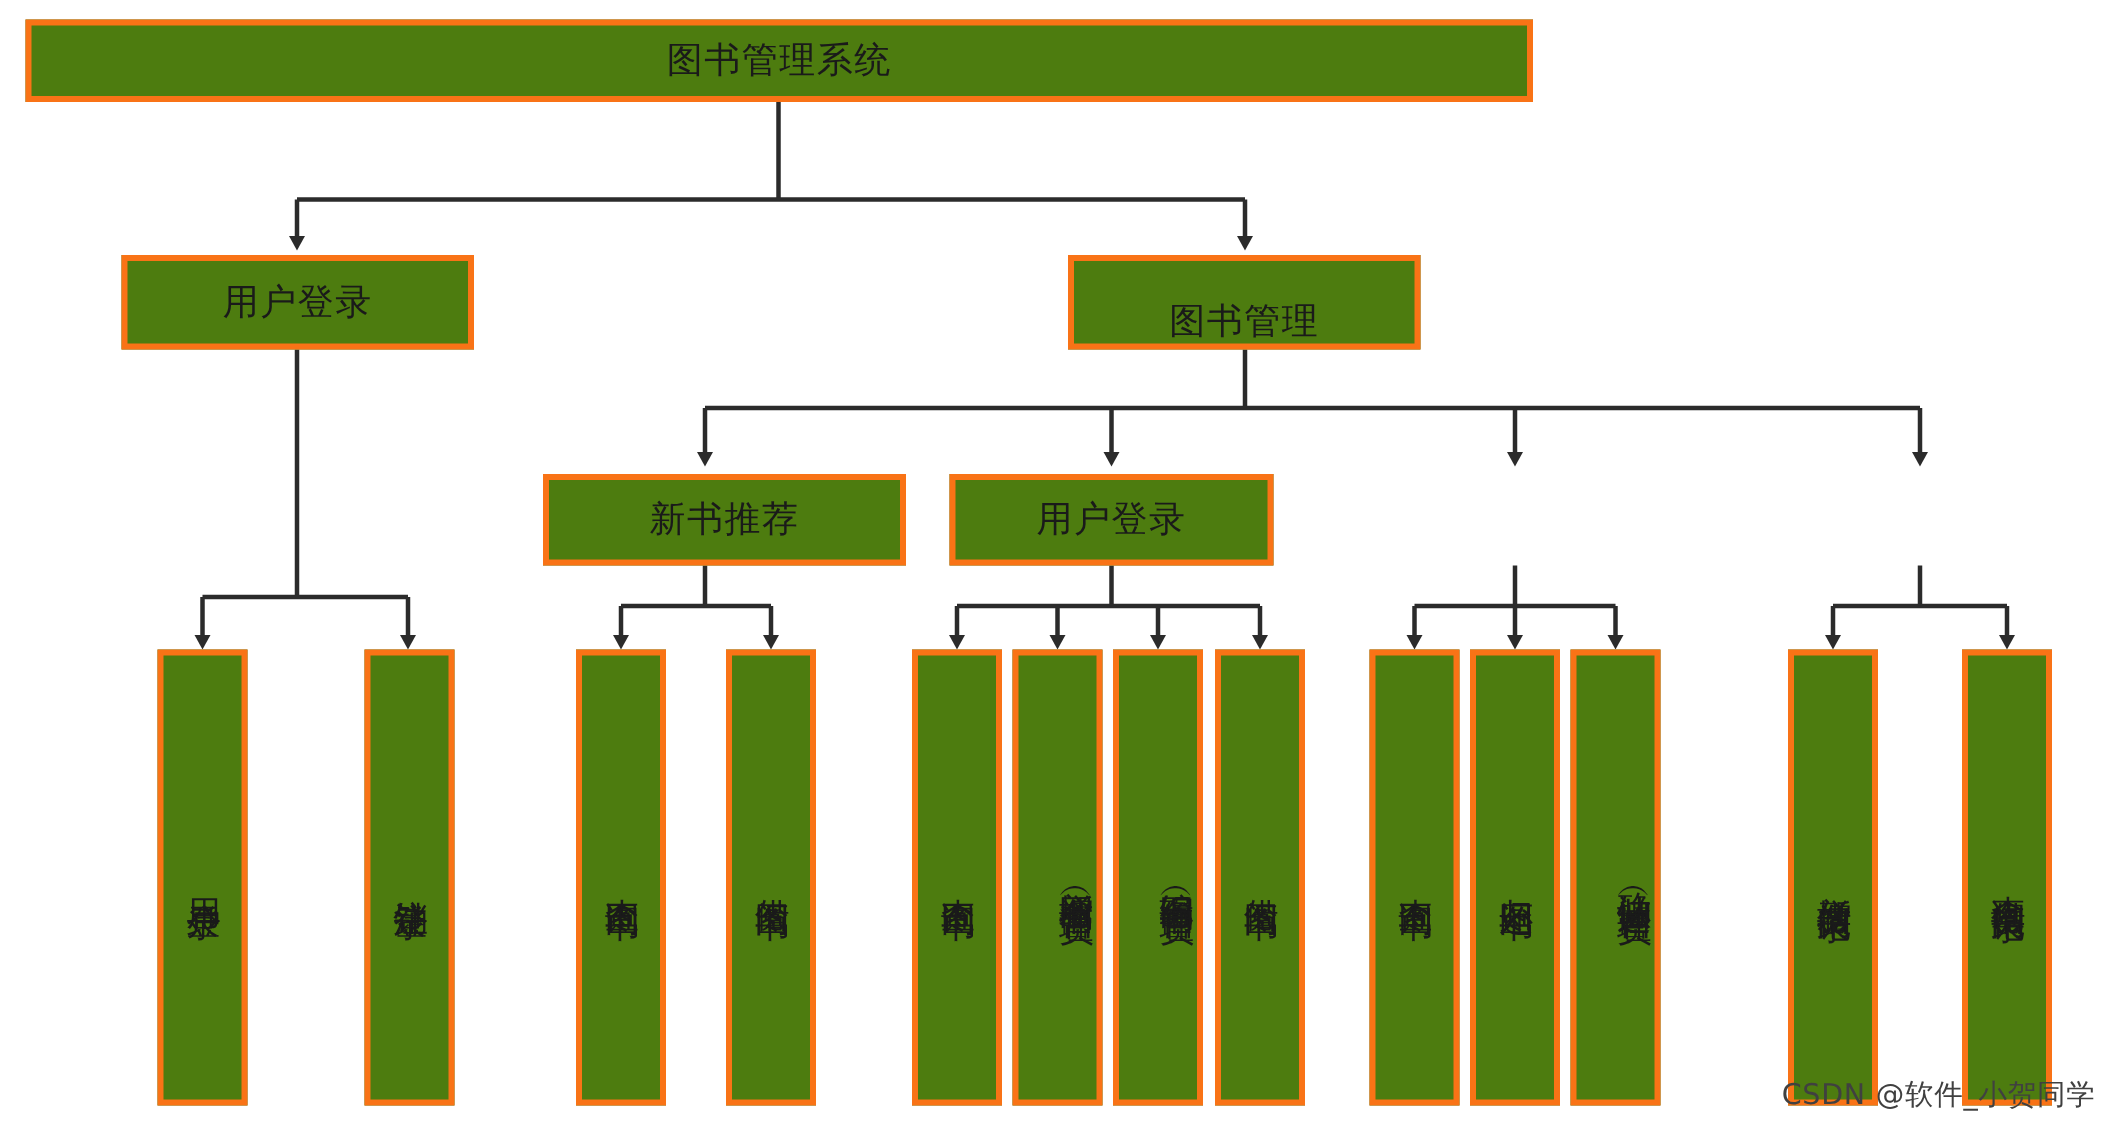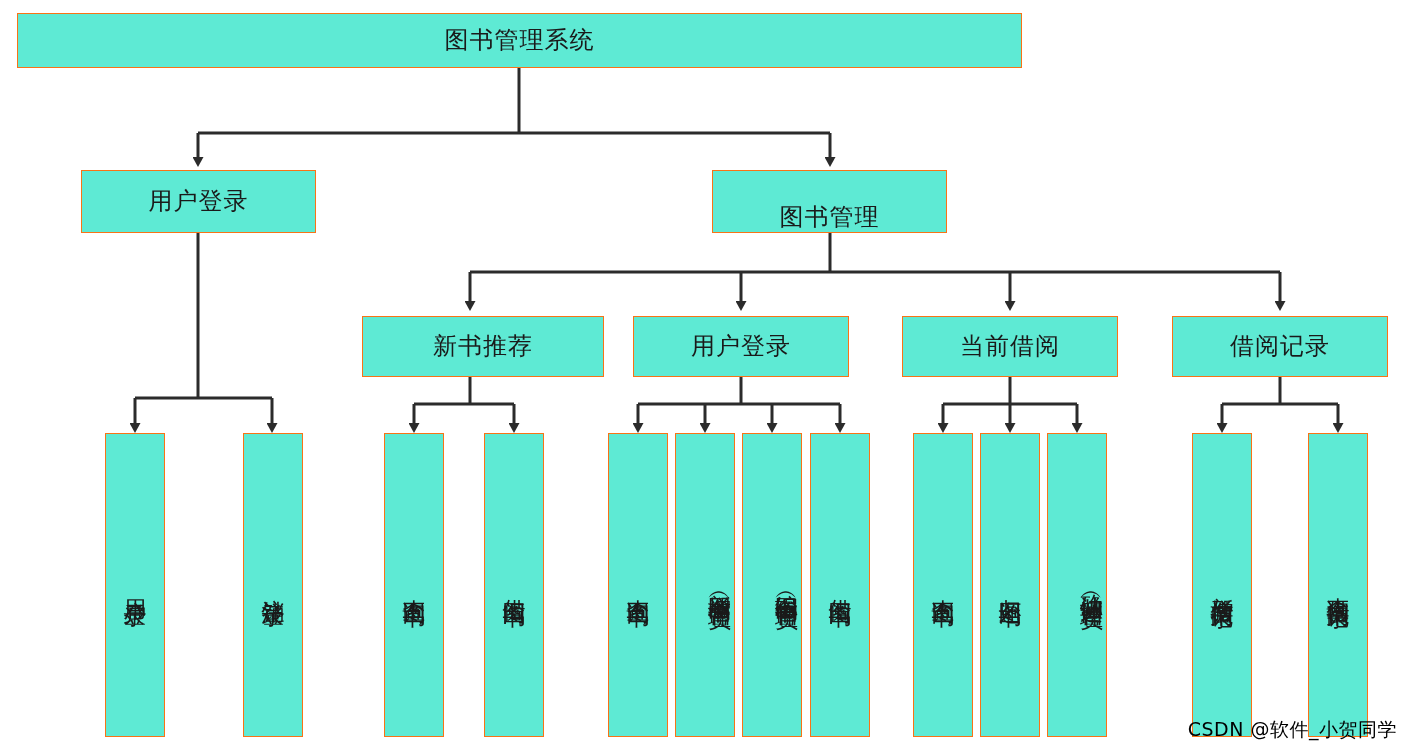--- a/index.html
+++ b/index.html
@@ -14,22 +14,22 @@
   #canvas {
     position: relative;
     width: 1405px;
     height: 747px;
     background: #ffffff;
     overflow: hidden;
   }
   .node {
     position: absolute;
     box-sizing: border-box;
-    border: 1px solid #f97316;
-    background: #5eead4;
+    border: 4px solid #f97316;
+    background: #4d7c0f;
     display: flex;
     align-items: center;
     justify-content: center;
     color: #1a1a1a;
   }
   .node.horiz {
     font-size: 24px;
     line-height: 1.2;
     letter-spacing: 1px;
   }
@@ -59,21 +59,21 @@
     top: 0;
     width: 1405px;
     height: 747px;
     pointer-events: none;
   }
   .watermark {
     position: absolute;
     right: 8px;
     bottom: 4px;
     font-size: 19px;
-    color: #000000;
+    color: #404040;
     letter-spacing: 0.5px;
     white-space: nowrap;
     font-family: "DejaVu Sans", "Liberation Sans", sans-serif;
   }
 </style>
 </head>
 <body>
 
 <div id="canvas">
 
@@ -137,26 +137,20 @@
   <div class="node horiz" style="left:712px; top:170px; width:235px; height:63px;align-items:flex-end;">
     <span class="htext">图书管理</span>
   </div>
 
   <div class="node horiz" style="left:362px; top:316px; width:242px; height:61px;">
     <span class="htext">新书推荐</span>
   </div>
   <div class="node horiz" style="left:633px; top:316px; width:216px; height:61px;">
     <span class="htext">用户登录</span>
   </div>
-  <div class="node horiz" style="left:902px; top:316px; width:216px; height:61px;">
-    <span class="htext">当前借阅</span>
-  </div>
-  <div class="node horiz" style="left:1172px; top:316px; width:216px; height:61px;">
-    <span class="htext">借阅记录</span>
-  </div>
 
   <div class="node vert" style="left:105px; top:433px; width:60px; height:304px; align-items:center;">
     <span class="vtext">用户登录</span>
   </div>
   <div class="node vert" style="left:243px; top:433px; width:60px; height:304px; align-items:center;">
     <span class="vtext">注销登录</span>
   </div>
 
   <div class="node vert" style="left:384px; top:433px; width:60px; height:304px; align-items:center;">
     <span class="vtext">查询图书</span>

